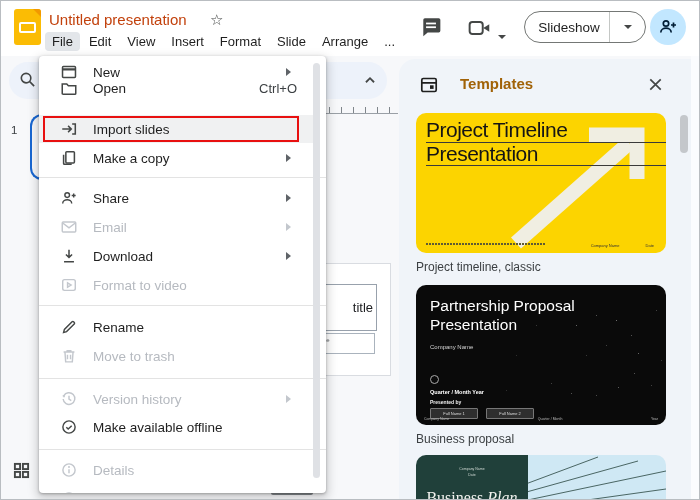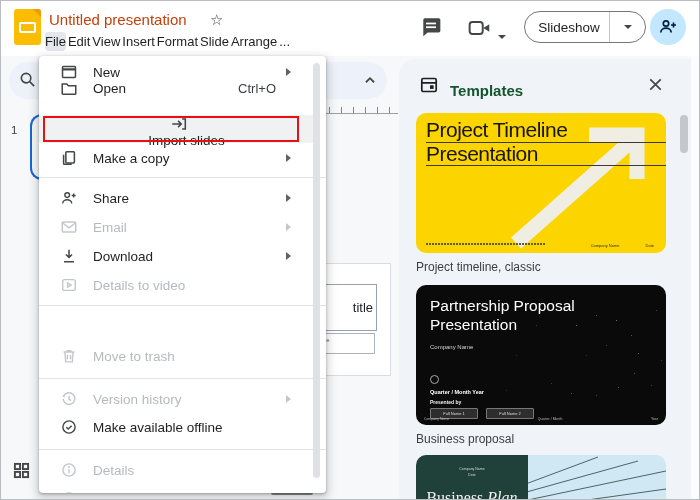--- a/index.html
+++ b/index.html
@@ -11,21 +11,21 @@
   }
   
   .hdr { position:absolute; left:0; top:0; width:700px; height:55px; background:#fff; }
   .logo { position:absolute; left:13px; top:8px; width:27px; height:36px; background:#fbbc04; border-radius:3px; }
   .logo .fold { position:absolute; right:0; top:0; width:0; height:0;
     border-left:8px solid transparent; border-top:8px solid #f29900; border-top-right-radius:3px;}
   .logo .inner { position:absolute; left:5px; top:13px; width:17px; height:11px; border:2.5px solid #fff; border-radius:2px;}
   .doc-title { position:absolute; left:48px; top:10px; font-size:15px; color:#c2410c; }
   .star { position:absolute; left:209px; top:10px; font-size:15px; color:#444746; }
   .menubar { position:absolute; left:44px; top:31px; display:flex; gap:2px; font-size:13px; color:#1f1f1f;}
-  .menubar span { padding:2px 0; border-radius:4px; }
+  .menubar span { padding:2px 7px; border-radius:4px; }
   .menubar span.open { background:#e3e6ea; }
   .hicon { position:absolute; color:#444746; }
   .caret { width:0; height:0; border-top:4px solid #444746; border-left:4px solid transparent; border-right:4px solid transparent; display:inline-block;}
   .slideshow { position:absolute; left:523px; top:10px; width:122px; height:32px; border:1px solid #747775;
     border-radius:16px; display:flex; align-items:center; background:#fff;}
   .slideshow .lbl { flex:1; text-align:center; font-size:13.5px; color:#1f1f1f; padding-left:4px;}
   .slideshow .dd { width:36px; height:100%; border-left:1px solid #c4c7c5; display:flex; align-items:center; justify-content:center;}
   .share-btn { position:absolute; left:649px; top:8px; width:36px; height:36px; border-radius:50%;
     background:#c2e7ff; display:flex; align-items:center; justify-content:center; color:#001d35;}
   
@@ -48,30 +48,30 @@
   .fmenu { position:absolute; left:38px; top:55px; width:287px; height:437px; background:#fff;
     border-radius:4px; box-shadow:0 1px 3px rgba(0,0,0,.3), 0 4px 10px 3px rgba(0,0,0,.15); overflow:hidden; z-index:5;}
   .mrow { position:absolute; left:0; width:274px; height:28px; display:flex; align-items:center;
     padding-left:21px; font-size:13.5px; color:#1f1f1f;}
   .mrow .mi { width:18px; height:18px; margin-right:15px; flex:none; color:#444746; display:flex; align-items:center; justify-content:center;}
   .mrow.dis { color:#b6bac0; }
   .mrow.dis .mi { color:#c3c7cd; }
   .msub { margin-left:auto; margin-right:22px; width:0; height:0;
     border-left:5px solid #5f6368; border-top:4px solid transparent; border-bottom:4px solid transparent;}
   .dis .msub { border-left-color:#c3c7cd; }
-  .mshort { margin-left:auto; margin-right:37px; font-size:13px; color:#3c4043;}
+  .mshort { margin-left:auto; margin-right:16px; font-size:13px; color:#3c4043;}
   .mdiv { position:absolute; left:0; width:100%; height:1px; background:#e3e3e3;}
-  .import-row { background:#f0f1f2;flex-direction:column; }
+  .import-row { background:#f0f1f2; }
   .redbox { position:absolute; left:4px; right:14px; top:1px; bottom:1px; border:2px solid #e81010;}
   .mscroll { position:absolute; left:274px; top:7px; width:7px; height:415px; background:#dfe1e5; border-radius:4px;}
   
   .tpanel { position:absolute; left:398px; top:3px; width:292px; height:442px; background:#f0f4f9;
     border-radius:16px 0 0 0; overflow:hidden;}
   .rstrip { position:absolute; left:690px; top:55px; width:10px; height:445px; background:#fbfcfe;}
-  .tp-head { position:absolute; left:20px; top:16px; display:flex; align-items:flex-end; gap:11px; color:#14532d;}
+  .tp-head { position:absolute; left:20px; top:16px; display:flex; align-items:flex-start; gap:21px; color:#a16207;}
   .tp-title { font-size:15px; font-weight:bold; }
   .tp-close { position:absolute; right:26px; top:16px; color:#444746;}
   .tcard { position:absolute; left:17px; width:250px; height:140px; border-radius:10px; overflow:hidden;}
   .tcap { position:absolute; left:17px; font-size:12px; color:#3c4043;}
   
   .c1 { top:54px; background:#fcd400; }
   .c1 .hline { font-size:21px; letter-spacing:-0.5px; font-weight:500; color:#151515;
     border-bottom:1px solid #3a3a3a; line-height:1.08; }
   .c1 .headwrap { position:absolute; left:10px; top:6px; right:0;}
   .c1 .microline { position:absolute; left:10px; bottom:8px; width:120px; height:2px;
@@ -276,25 +276,33 @@
       <span class="msub"></span>
     </div>
 
     <div class="mrow dis" style="top:215px">
       <span class="mi">
           <svg width="18" height="18" viewBox="0 0 20 20" fill="none" stroke="currentColor" stroke-width="1.6">
             <rect x="3" y="4" width="14" height="12" rx="2"></rect>
             <path d="M8.4 7.6 12.3 10l-3.9 2.4z"></path>
           </svg>
         </span>
-      <span>Details to video</span>
+      <span>Format to video</span>
     </div>
 
     <div class="mdiv" style="top:249px"></div>
 
+    <div class="mrow" style="top:257px">
+      <span class="mi">
+          <svg width="18" height="18" viewBox="0 0 20 20" fill="none" stroke="currentColor" stroke-width="1.6">
+            <path d="m4 16 .9-3.3 8.5-8.5a1.2 1.2 0 0 1 1.7 0l.7.7a1.2 1.2 0 0 1 0 1.7l-8.5 8.5z"></path>
+          </svg>
+        </span>
+      <span>Rename</span>
+    </div>
 
     <div class="mrow dis" style="top:286px">
       <span class="mi">
           <svg width="18" height="18" viewBox="0 0 20 20" fill="none" stroke="currentColor" stroke-width="1.6">
             <path d="M4 5.5h12M8 5.5V4h4v1.5M5.5 5.5l.8 11h7.4l.8-11M8.3 8.5v5M11.7 8.5v5"></path>
           </svg>
         </span>
       <span>Move to trash</span>
     </div>
 

